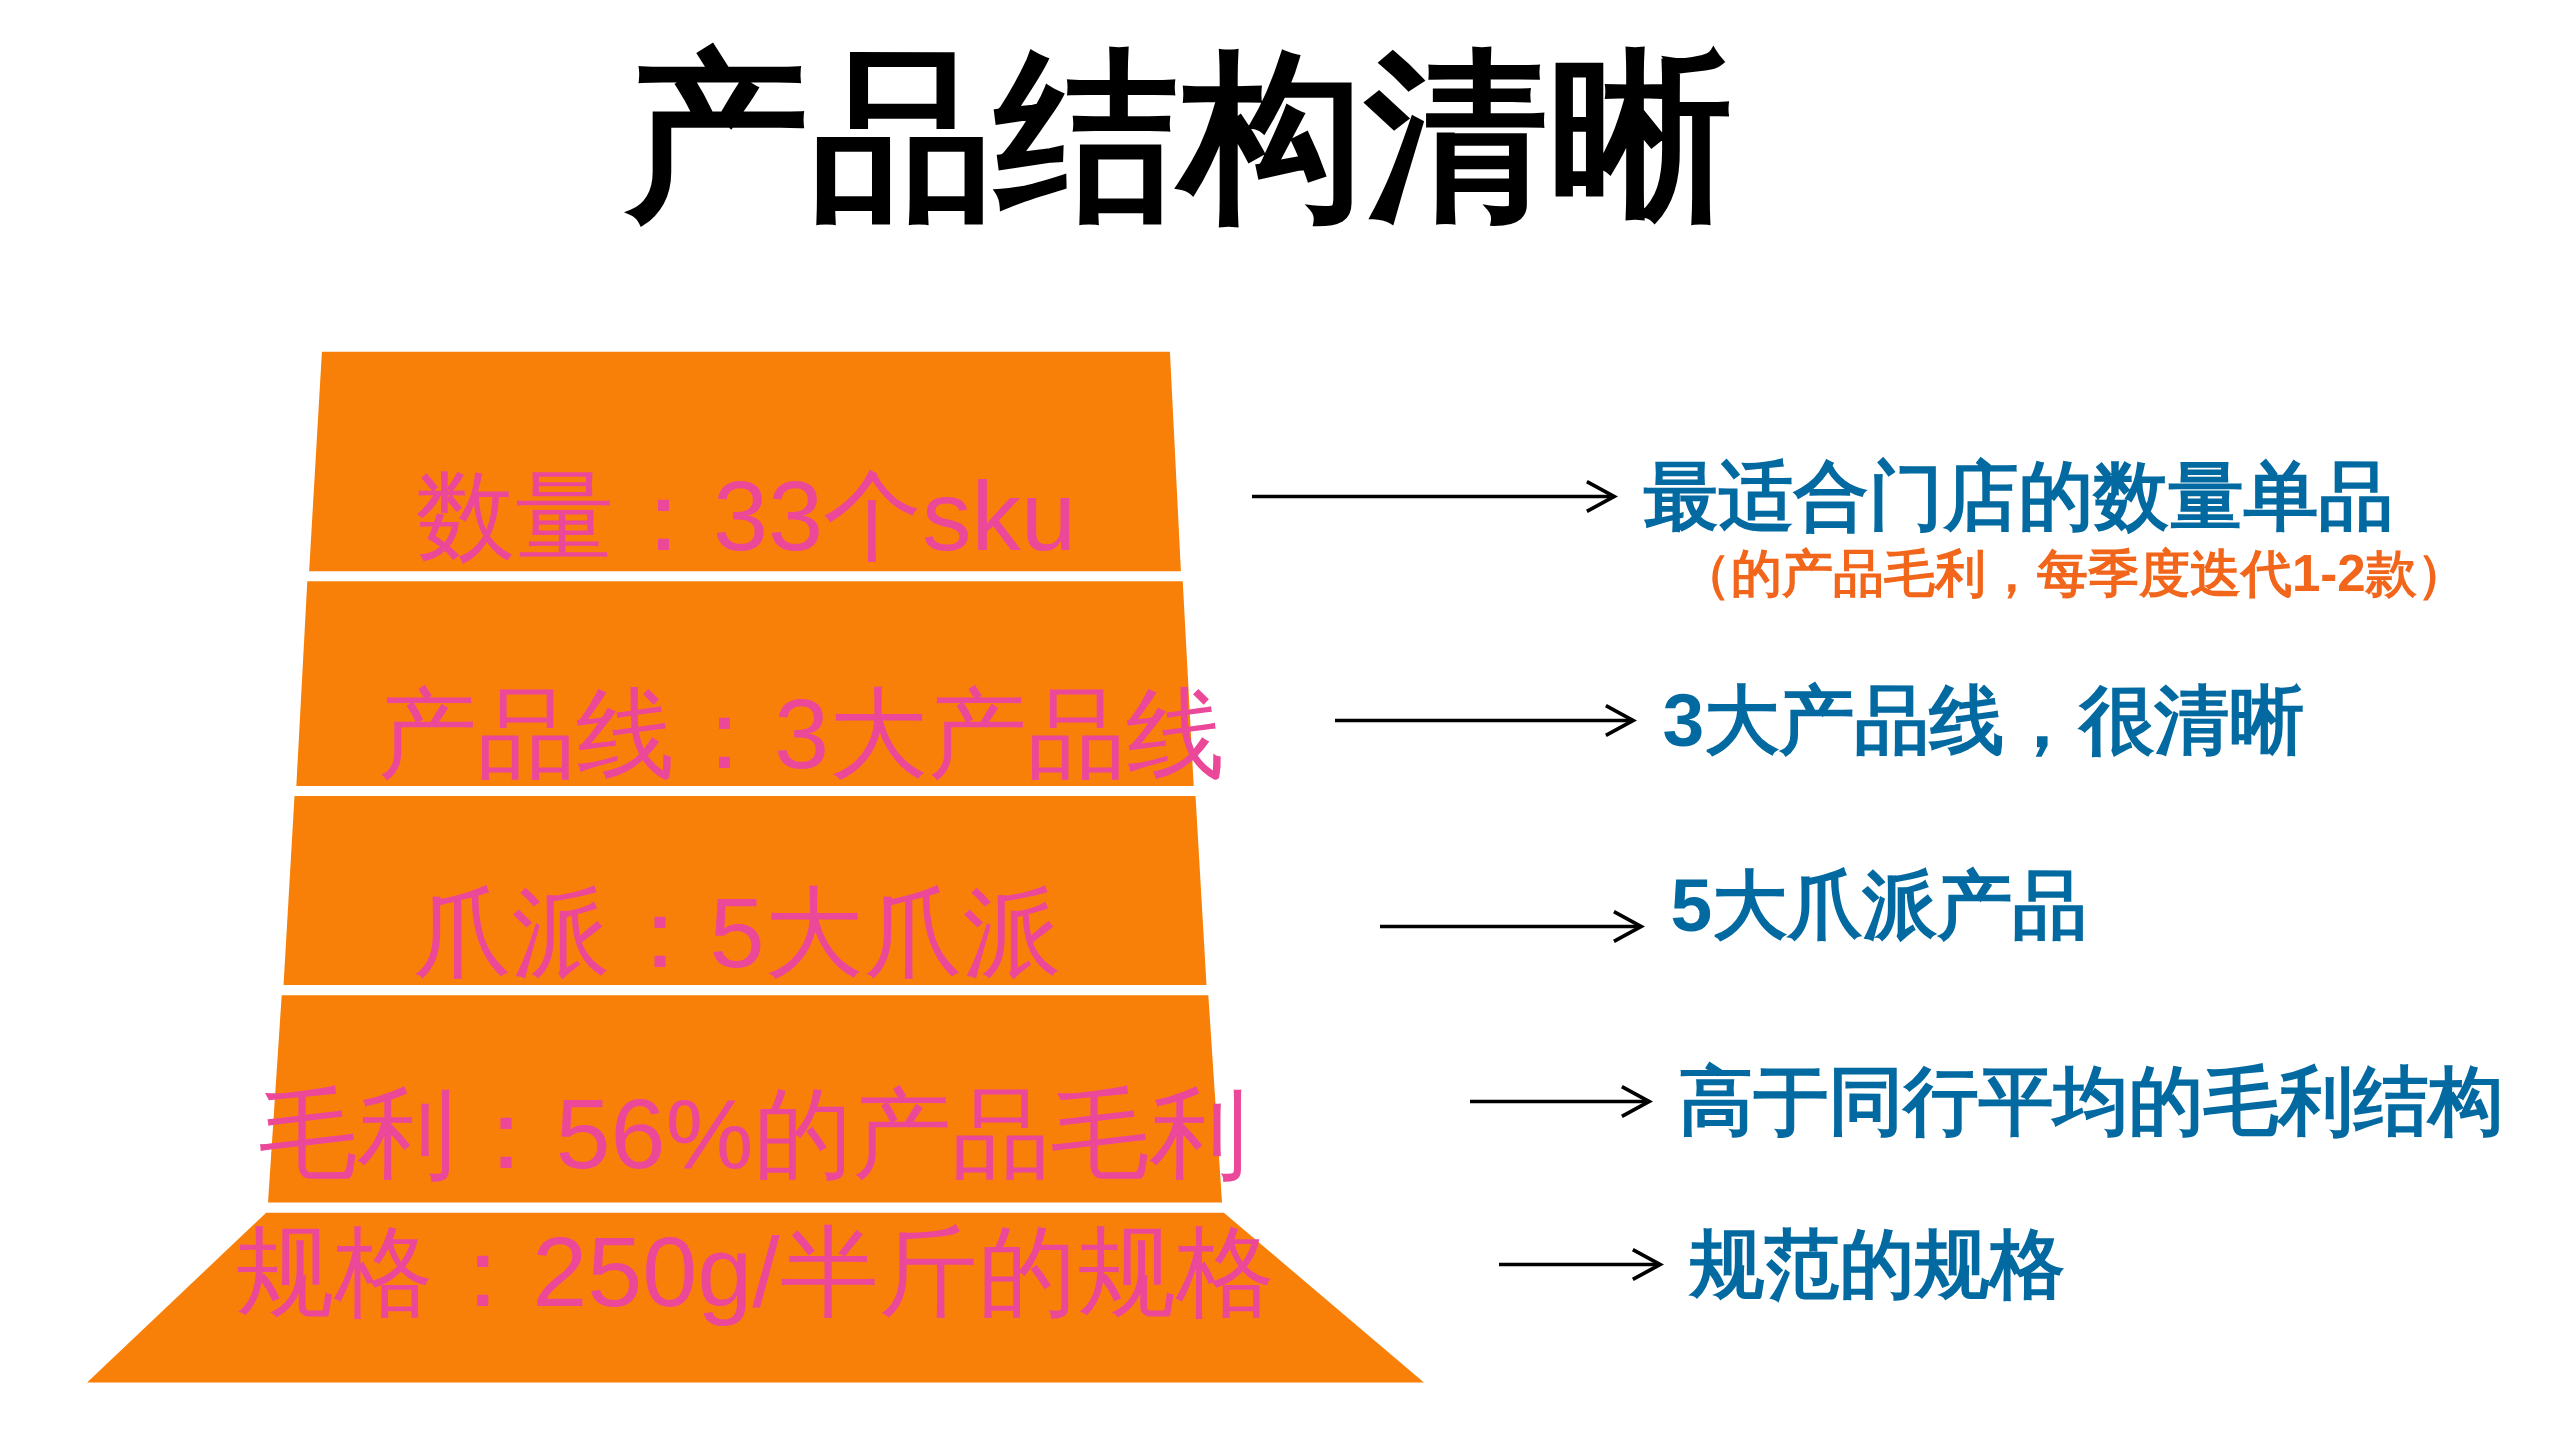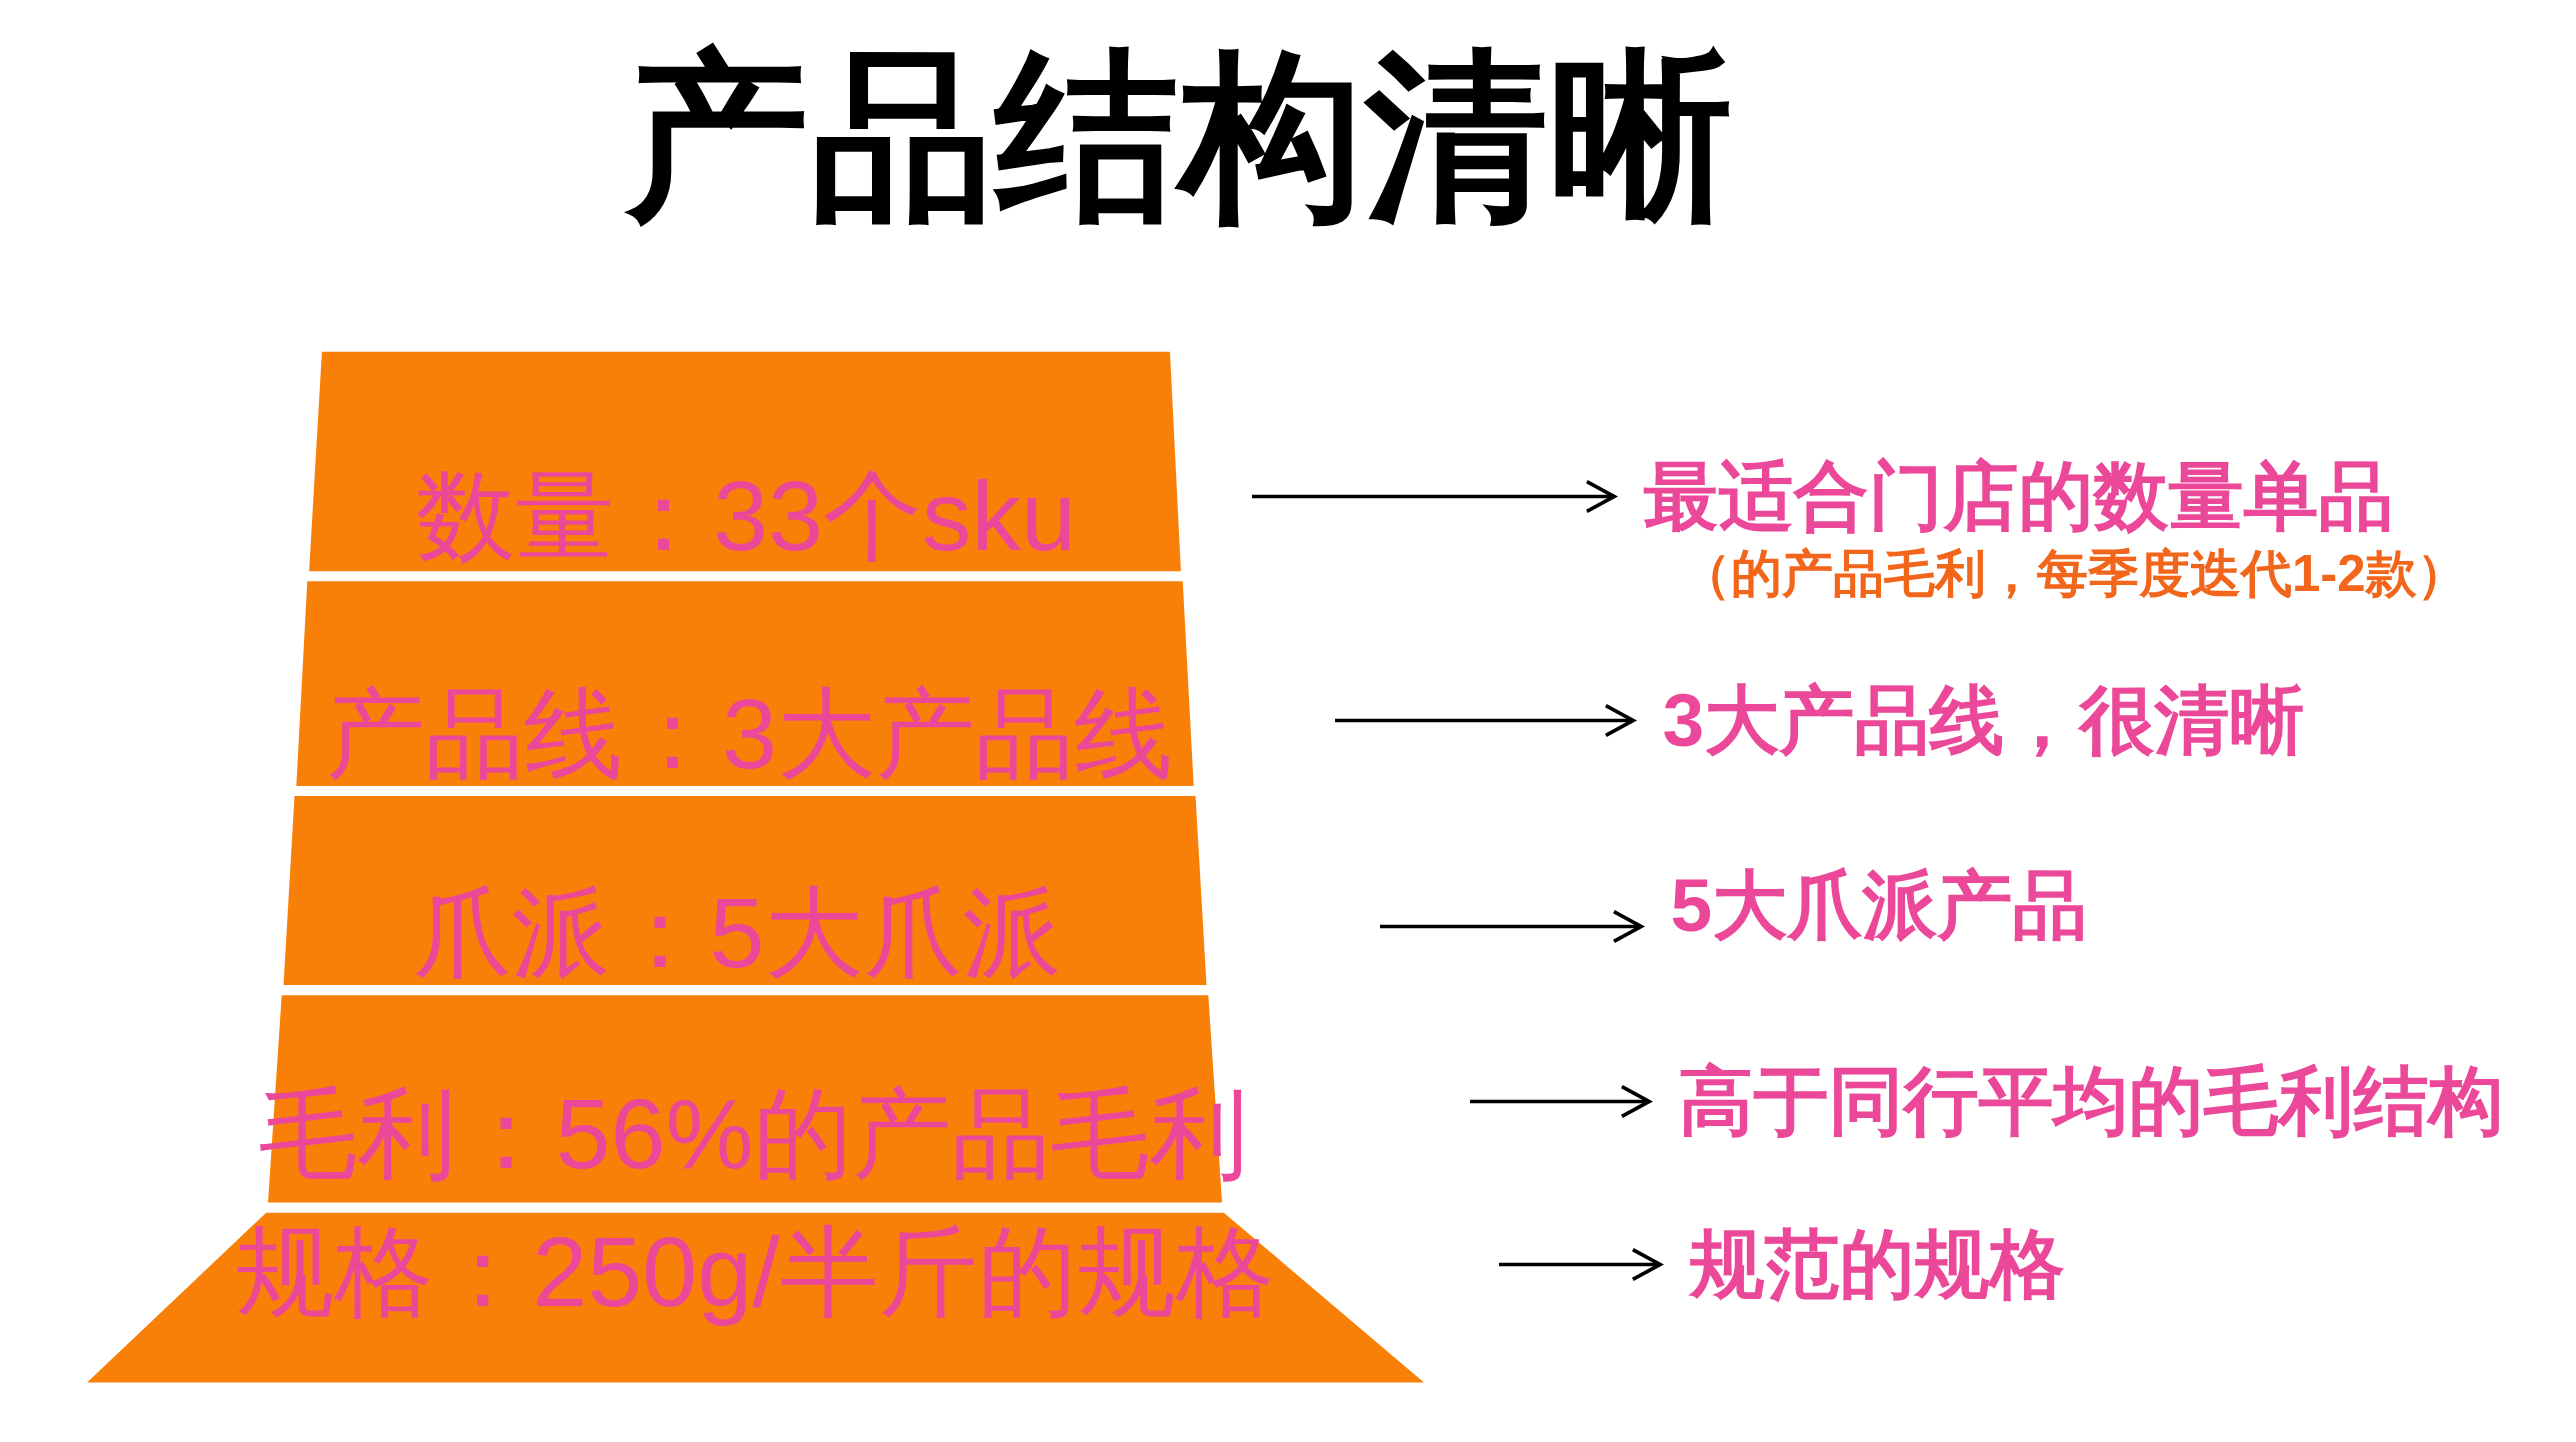--- a/index.html
+++ b/index.html
@@ -44,39 +44,39 @@
     position: absolute;
     color: #ec4899;
     font-weight: normal;
     white-space: nowrap;
     text-align: center;
     font-size: 99px;
     line-height: 1;
     margin-top: 44px;
   }
   .pyr-row-1 { left: 322px; top: 422px;  width: 848px; }
-  .pyr-row-2 { left: 274px; top: 640px;  width: 951px; }
+  .pyr-row-2 { left: 274px; top: 640px;  width: 951px; text-align: right; }
   .pyr-row-3 { left: 216px; top: 839px;  width: 1042px; }
   .pyr-row-4 { left: 183px; top: 1040px; width: 1141px; }
   .pyr-row-5 { left: 137px; top: 1178px; width: 1236px; }
 
   
   .callout {
     position: absolute;
     display: flex;
     align-items: center;
   }
   .callout-arrow {
     flex: none;
     height: 37px;
     display: block;
   }
   .callout-text {
     margin-left: 25.6px;
-    color: #ec4899;
+    color: #0369a1;
     font-weight: bold;
     white-space: nowrap;
     font-size: 75px;
     line-height: 1.05;
   }
   .callout-sub {
     position: absolute;
     color: #F2661B;
     font-weight: bold;
     white-space: nowrap;

